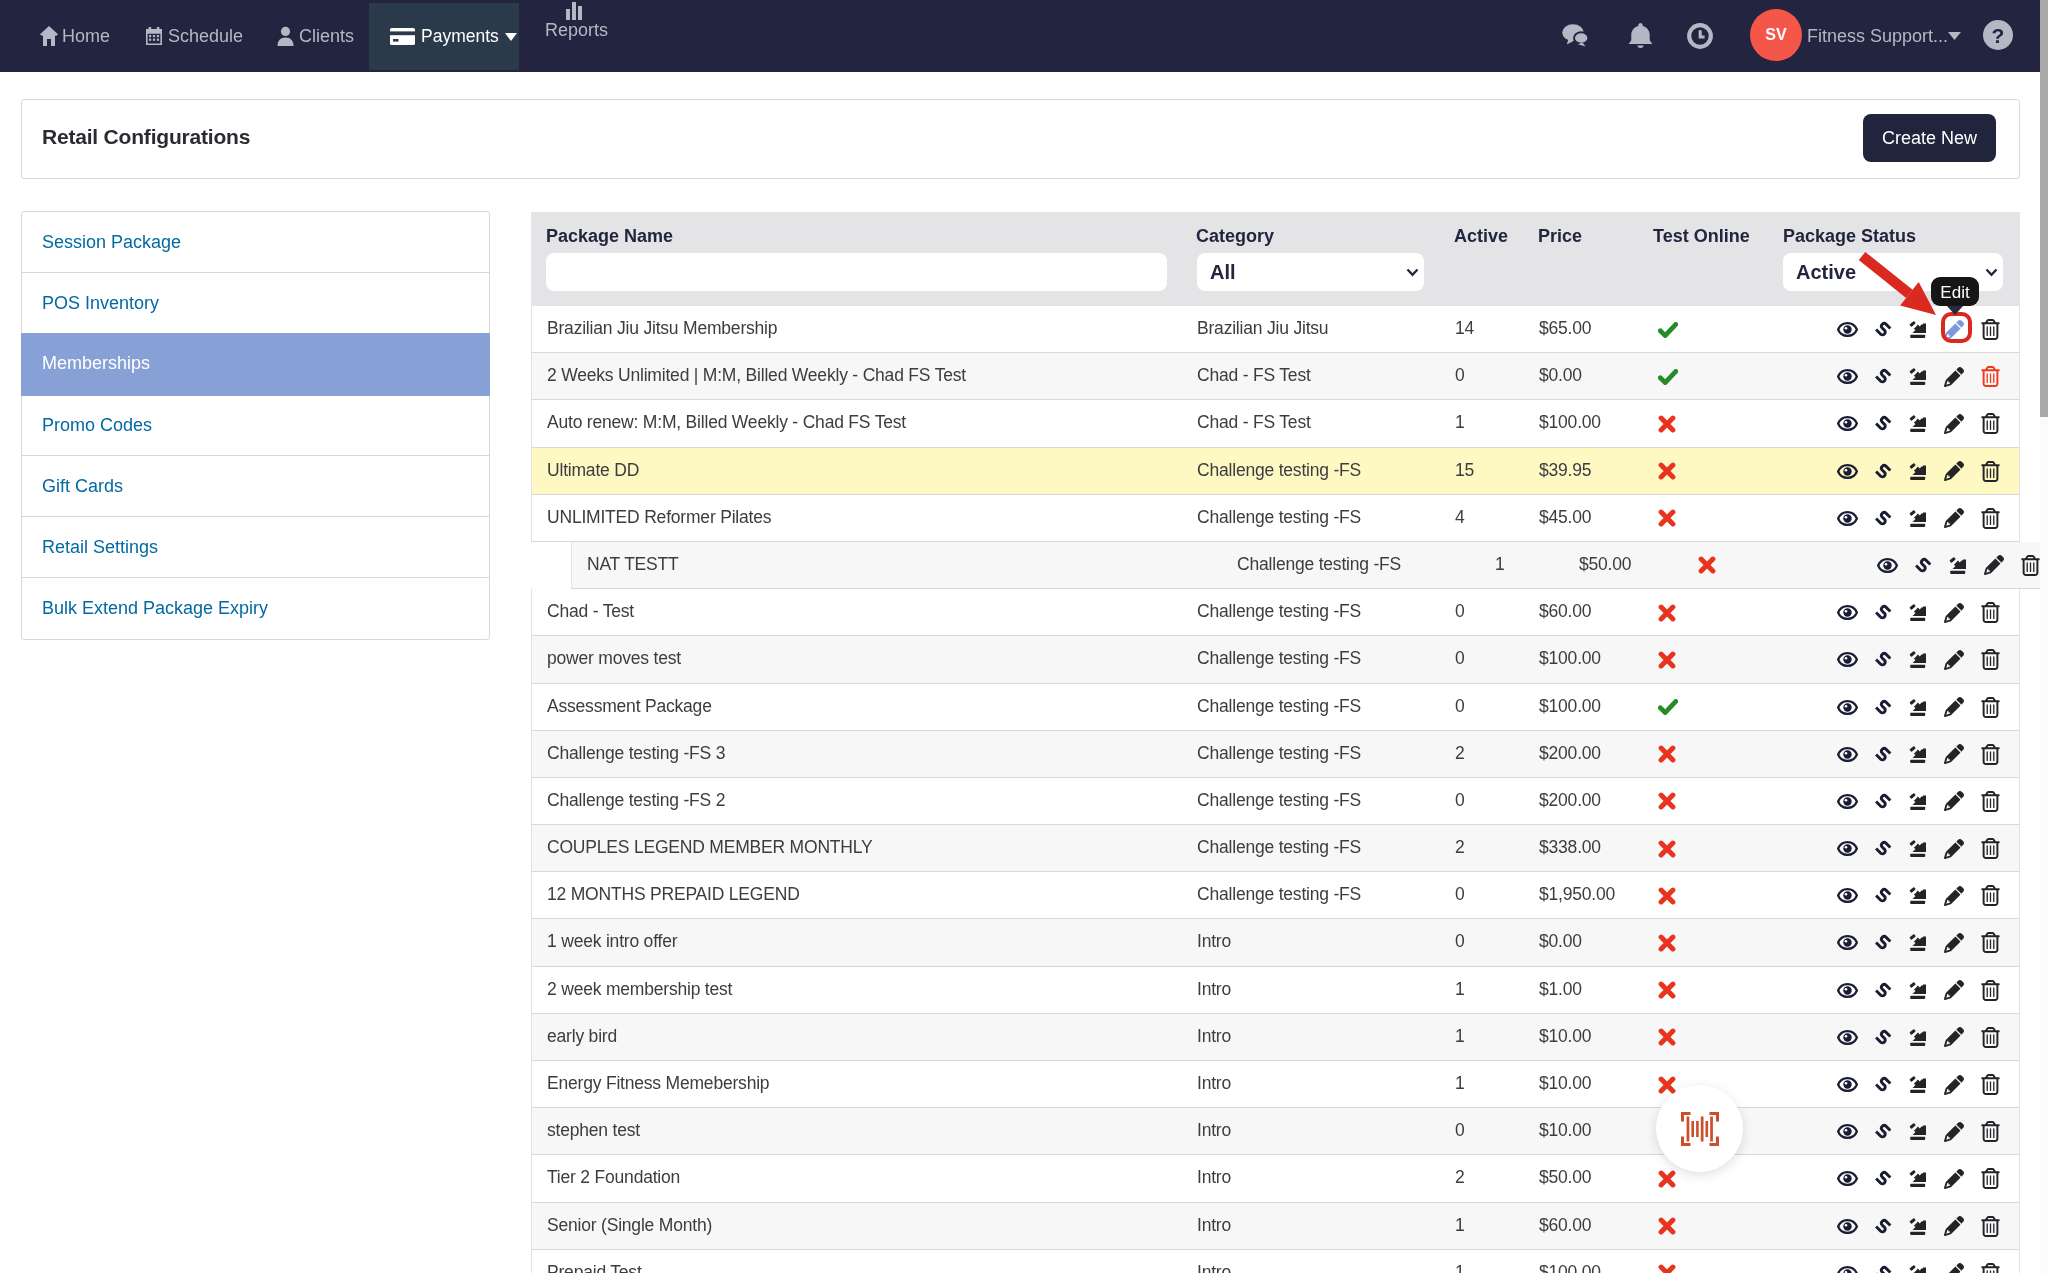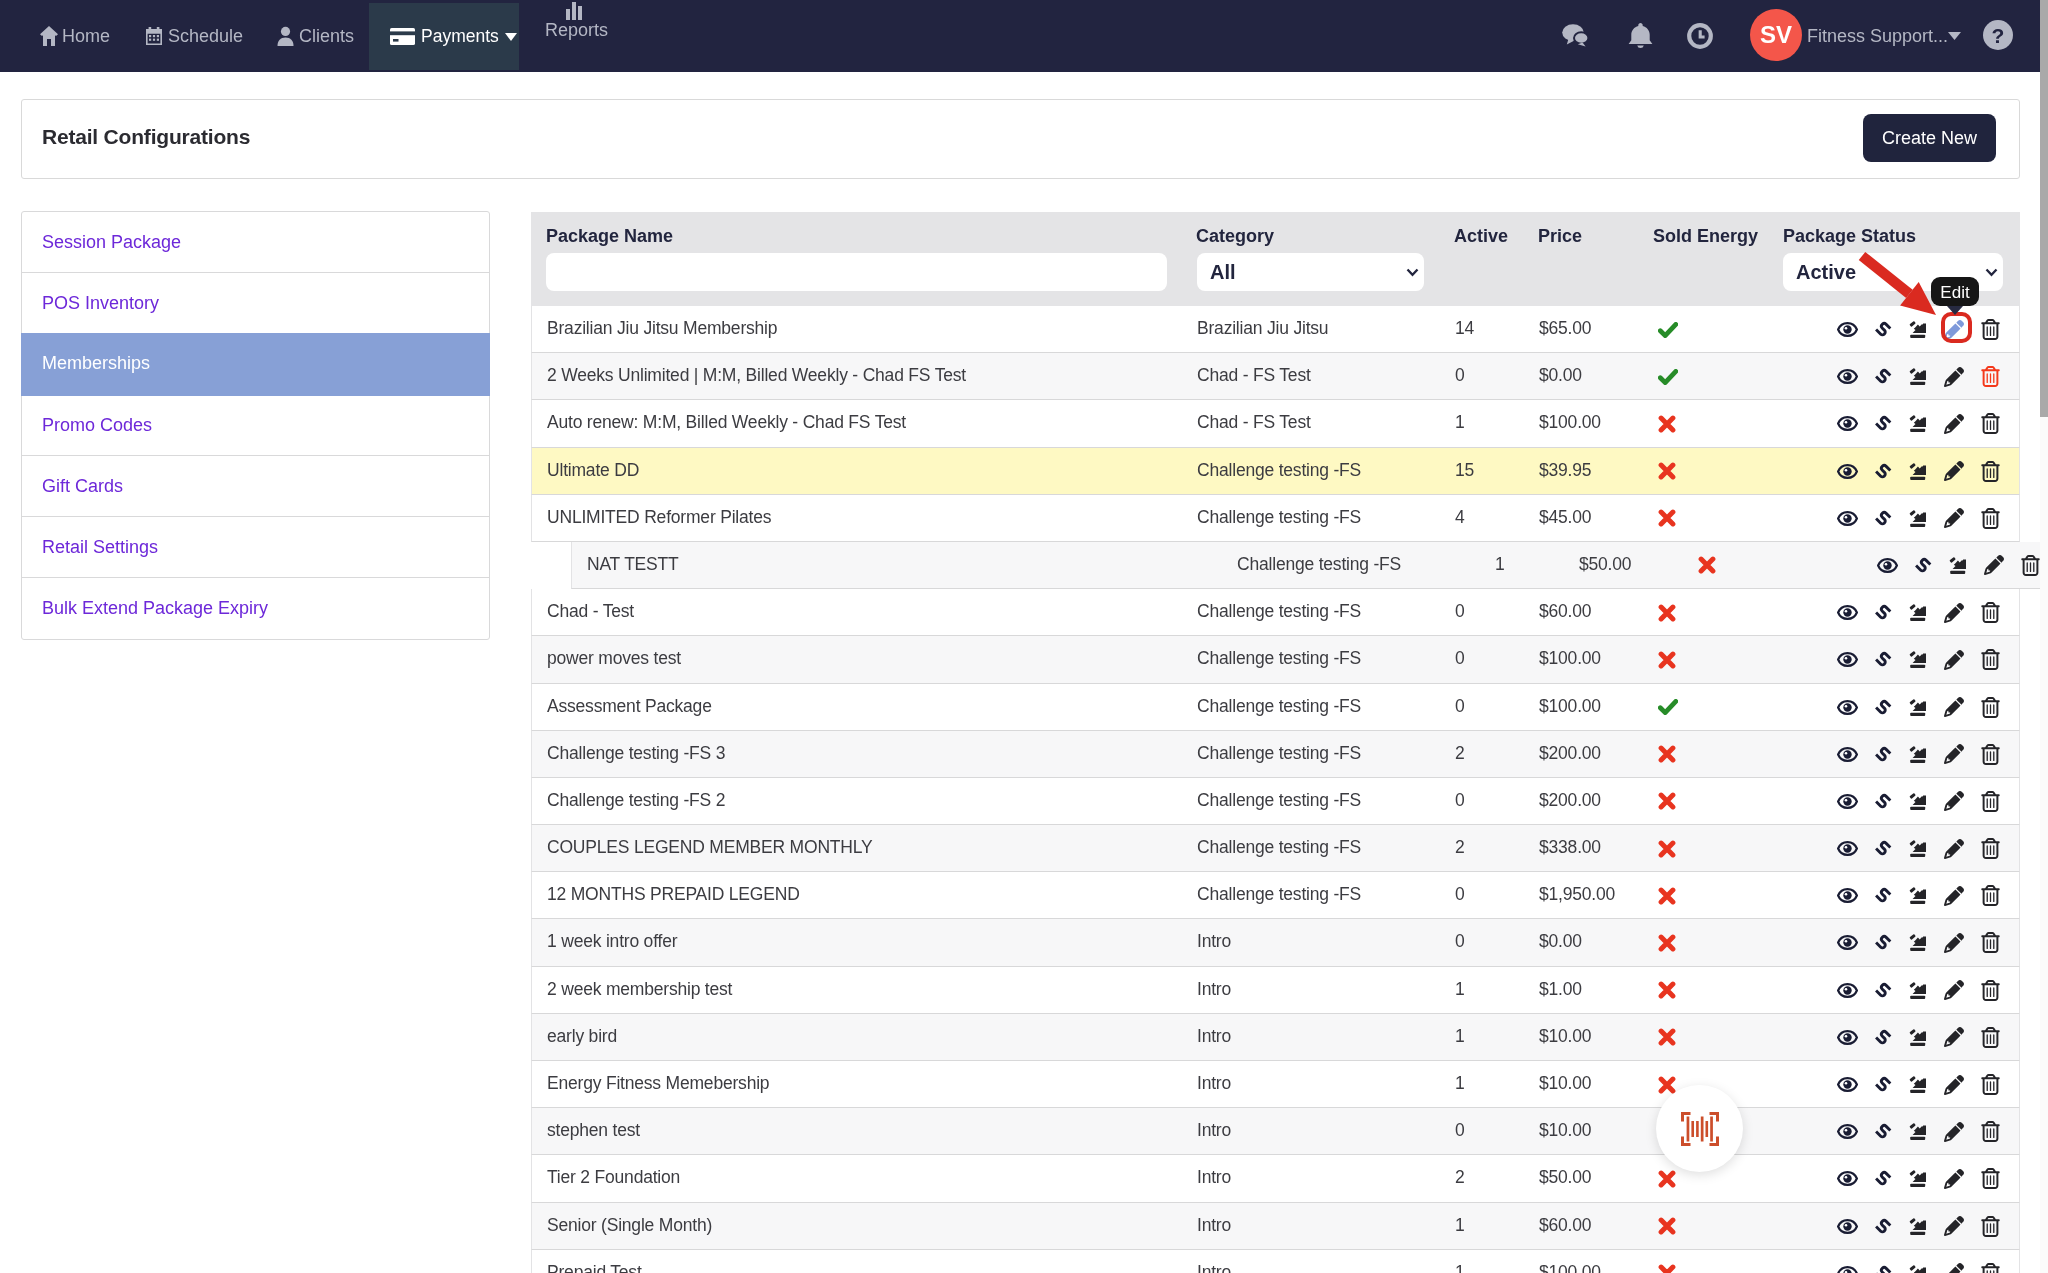--- a/index.html
+++ b/index.html
@@ -5,21 +5,21 @@
 html,body { width:2048px; height:1273px; overflow:hidden; }
 body { font-family:"Liberation Sans",sans-serif; background:#fff; position:relative; will-change:transform; }
 .nav { position:absolute; left:0; top:0; width:2048px; height:72px; background:#222440; }
 .nitem { position:absolute; top:0; height:72px; display:flex; align-items:center; color:#b4b7c4; font-size:18px; }
 .nitem svg { display:block; }
 .ntab { position:absolute; left:369px; top:3px; width:150px; height:67px; background:#2b3a4a; display:flex; align-items:center; justify-content:flex-start; padding-left:21px; color:#fff; font-size:17.5px; }
 .card1 { position:absolute; left:21px; top:99px; width:1999px; height:80px; border:1px solid #d9d9d9; border-radius:3px; background:#fff; }
 .title { position:absolute; left:20px; top:25px; font-size:21px; font-weight:bold; color:#2b2b31; letter-spacing:-0.2px; }
 .createbtn { position:absolute; right:23px; top:14px; width:133px; height:48px; background:#20243d; border-radius:8px; color:#fff; font-size:18px; display:flex; align-items:center; justify-content:center; }
 .sidebar { position:absolute; left:21px; top:211px; width:469px; border:1px solid #d9d9da; border-radius:3px; background:#fff; }
-.sitem { height:61px; line-height:60px; padding-left:20px; font-size:18px; color:#6d28d9; border-bottom:1px solid #d9d9da; }
+.sitem { height:61px; line-height:60px; padding-left:20px; font-size:18px; color:#0369a1; border-bottom:1px solid #d9d9da; }
 .sitem:last-child { border-bottom:none; }
 .sitem.active { background:#87a0d6; color:#fff; margin:-1px; padding-left:21px; height:63px; border-bottom:none; position:relative; z-index:2; }
 .tbl { position:absolute; left:531px; top:212px; width:1489px; height:1061px; }
 .thead { position:absolute; left:0; top:0; width:1489px; height:94px; background:#e4e4e6; }
 .hl { position:absolute; top:14px; font-size:18px; font-weight:bold; color:#22253e; }
 .finput { position:absolute; left:15px; top:41px; width:621px; height:38px; background:#fff; border-radius:8px; }
 .fsel { position:absolute; top:41px; height:38px; background:#fff; border-radius:8px; font-size:20px; font-weight:bold; color:#22253e; line-height:38px; padding-left:13px; }
 .chev { position:absolute; right:5px; top:14px; width:13px; height:10px; }
 .row { position:absolute; left:0; width:1489px; height:47.19px; border-bottom:1px solid #d8d8d9; border-left:1px solid #e3e3e5; border-right:1px solid #e3e3e5; background:#fff; }
 .c { position:absolute; top:0; height:47px; line-height:45px; font-size:17.5px; color:#3c3c41; letter-spacing:-0.2px; white-space:nowrap; }
@@ -99,21 +99,21 @@
         <path d="M12.5 0 C13.7 0 14.7 1 14.7 2.2 L14.7 2.9 C18.8 3.9 21.7 7.4 21.7 11.7 L21.7 17.3 L24.4 21 L0.6 21 L3.3 17.3 L3.3 11.7 C3.3 7.4 6.2 3.9 10.3 2.9 L10.3 2.2 C10.3 1 11.3 0 12.5 0 Z" fill="#b4b7c4"></path>
         <path d="M9.2 22.5 A3.4 3.4 0 0 0 15.8 22.5 Z" fill="#b4b7c4"></path>
       </svg>
   </div>
   <div class="nitem" style="left:1687px;">
     <svg width="26" height="26" viewBox="0 0 26 26">
         <circle cx="13" cy="13" r="10.8" fill="none" stroke="#b4b7c4" stroke-width="4.2"></circle>
         <path d="M13.2 7.2 L13.2 14 L17.6 14" fill="none" stroke="#b4b7c4" stroke-width="3.1"></path>
       </svg>
   </div>
-  <div style="position:absolute; left:1750px; top:9px; width:52px; height:52px; border-radius:50%; background:#f4564a; color:#fff; font-size:24px; font-weight:bold; text-align:center; line-height:52px;">SV</div>
+  <div style="position:absolute; left:1750px; top:9px; width:52px; height:52px; border-radius:50%; background:#f4564a; color:#fff; font-size:16px; font-weight:bold; text-align:center; line-height:52px;">SV</div>
   <div class="nitem" style="left:1807px;">Fitness Support...</div>
   <svg width="13" height="8" viewBox="0 0 13 8" style="position:absolute; left:1948px; top:32px;">
       <path d="M0 0 H13 L6.5 8 Z" fill="#b4b7c4"></path>
     </svg>
   <div style="position:absolute; left:1983px; top:20px; width:30px; height:30px; border-radius:50%; background:#b4b7c4; color:#222440; font-size:21px; font-weight:bold; text-align:center; line-height:31px;">?</div>
 </div>
 
 <div class="card1">
   <div class="title">Retail Configurations</div>
   <div class="createbtn">Create New</div>
@@ -128,21 +128,21 @@
   <div class="sitem">Retail Settings</div>
   <div class="sitem" style="border-bottom:none">Bulk Extend Package Expiry</div>
 </div>
 
 <div class="tbl">
   <div class="thead">
     <div class="hl" style="left:15px">Package Name</div>
     <div class="hl" style="left:665px">Category</div>
     <div class="hl" style="left:923px">Active</div>
     <div class="hl" style="left:1007px">Price</div>
-    <div class="hl" style="left:1122px">Sold Energy</div>
+    <div class="hl" style="left:1122px">Test Online</div>
     <div class="hl" style="left:1252px">Package Status</div>
     <div class="finput"></div>
     <div class="fsel" style="left:666px; width:227px;">All
       <svg class="chev" viewBox="0 0 13 10">
           <path d="M1.5 2.5 L6.5 7.8 L11.5 2.5" fill="none" stroke="#22253e" stroke-width="2.3"></path>
         </svg>
     </div>
     <div class="fsel" style="left:1252px; width:220px;">Active
       <svg class="chev" viewBox="0 0 13 10">
           <path d="M1.5 2.5 L6.5 7.8 L11.5 2.5" fill="none" stroke="#22253e" stroke-width="2.3"></path>

